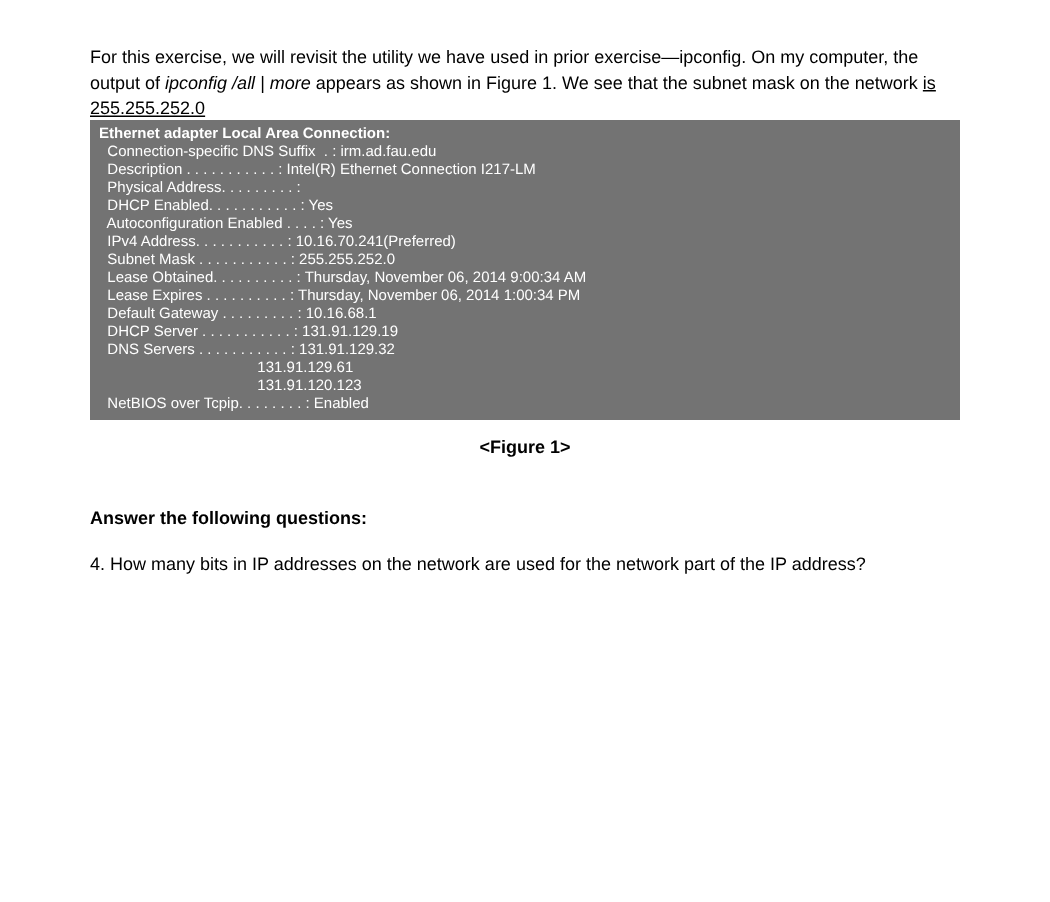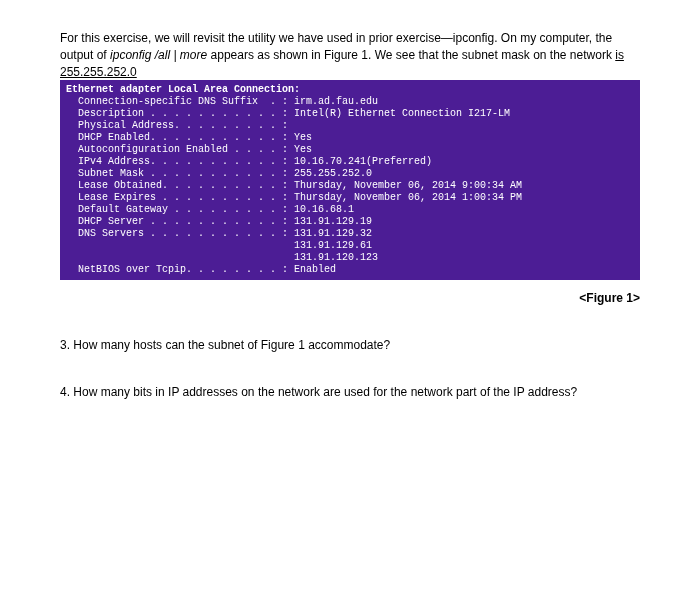--- a/index.html
+++ b/index.html
@@ -21,35 +21,35 @@
     .intro-text em {
       font-style: italic;
     }
     .underline {
       text-decoration: underline;
     }
     .calc-link {
       margin-bottom: 12px;
     }
     .terminal {
-      background: #4c1d95;
+      background: #737373;
       color: #fff;
-      font-family: Liberation Mono, monospace;
+      font-family: Liberation Sans, sans-serif;
       font-size: 10px;
       padding: 4px 6px;
       line-height: 1.2;
       white-space: pre;
       overflow: hidden;
     }
     .terminal-header {
       color: #fff;
       font-weight: bold;
     }
     .figure-label {
-      text-align: right;
+      text-align: center;
       font-weight: bold;
       font-size: 12px;
       margin-top: 10px;
       margin-bottom: 30px;
     }
     .questions-header {
       font-weight: bold;
       margin-bottom: 14px;
     }
     .question {
@@ -78,17 +78,17 @@
   Lease Expires . . . . . . . . . . : Thursday, November 06, 2014 1:00:34 PM
   Default Gateway . . . . . . . . . : 10.16.68.1
   DHCP Server . . . . . . . . . . . : 131.91.129.19
   DNS Servers . . . . . . . . . . . : 131.91.129.32
                                       131.91.129.61
                                       131.91.120.123
   NetBIOS over Tcpip. . . . . . . . : Enabled</span></div>
 
   <div class="figure-label">&lt;Figure 1&gt;</div>
 
+  <div class="questions-header">Answer the following questions:</div>
 
-  <div class="question">3. How many hosts can the subnet of Figure 1 accommodate?</div>
   <div class="question">4. How many bits in IP addresses on the network are used for the network part of the IP address?</div>
 
 </div>
 
 </body></html>

